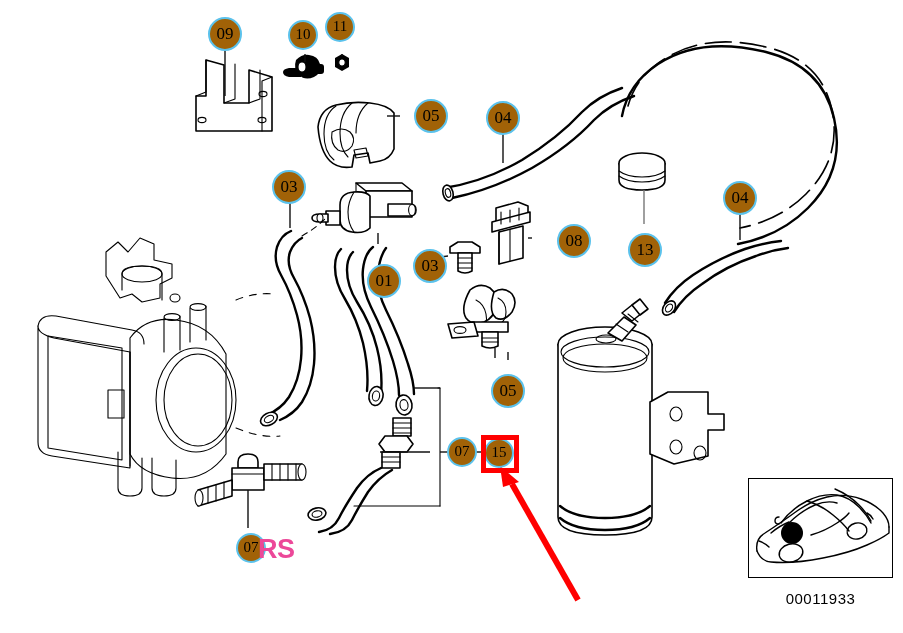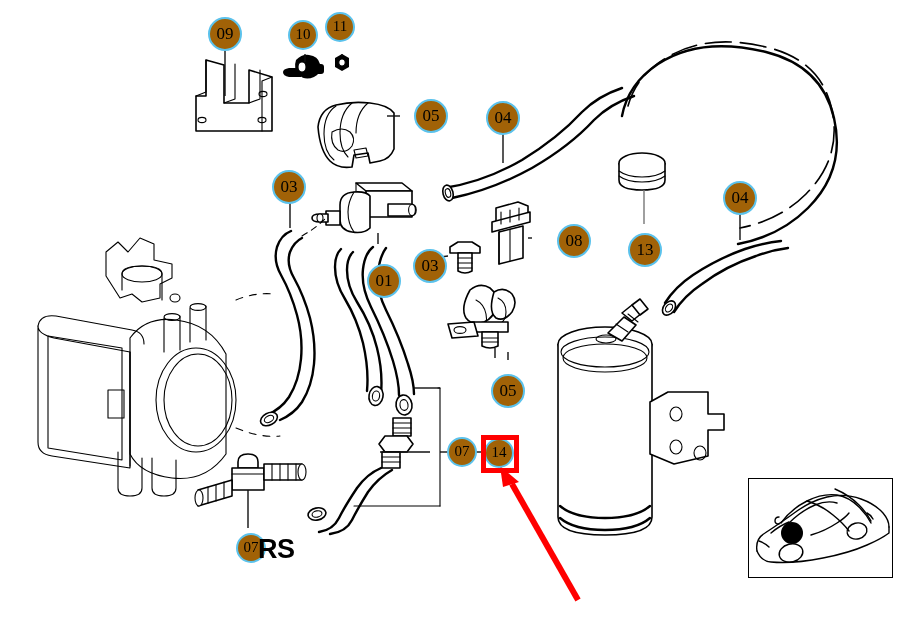--- a/index.html
+++ b/index.html
@@ -54,21 +54,21 @@
     border: 5px solid #FF0000;
     background: transparent;
     box-sizing: border-box;
     z-index: 60;
   }
   .rs-label {
     position: absolute;
     font-family: "Liberation Sans", sans-serif;
     font-weight: bold;
     font-size: 27px;
-    color: #000000;
+    color: #ec4899;
     letter-spacing: -0.5px;
     z-index: 45;
     user-select: none;
   }
   
   #inset {
     position: absolute;
     left: 748px;
     top: 478px;
     width: 145px;
@@ -347,21 +347,21 @@
   <div class="callout" style="left:723px; top:181px;">04</div>
 
   <div class="callout" style="left:272px; top:170px;">03</div>
   <div class="callout" style="left:367px; top:264px;">01</div>
   <div class="callout" style="left:413px; top:249px;">03</div>
   <div class="callout" style="left:557px; top:224px;">08</div>
   <div class="callout" style="left:628px; top:233px;">13</div>
   <div class="callout" style="left:491px; top:368px;margin-top:6px;">05</div>
 
   <div class="callout small" style="left:447px; top:437px;">07</div>
-  <div class="callout small" style="left:484px; top:438px;">14</div>
+  <div class="callout small" style="left:484px; top:438px;">15</div>
   <div class="callout small" style="left:236px; top:533px;">07</div>
 
   <div class="hl-box" style="left:481px; top:435px; width:38px; height:38px;"></div>
 
   <div class="rs-label" style="left:258px; top:534px;">RS</div>
 
   <div id="inset">
     <svg width="142" height="97" viewBox="0 0 142 97" xmlns="http://www.w3.org/2000/svg">
       <g fill="none" stroke="#000" stroke-width="1.4" stroke-linejoin="round" stroke-linecap="round">
 
@@ -381,14 +381,15 @@
 
         <path d="M30 38 q-4 0 -4 4 q0 3 4 3"></path>
         <path d="M10 62 q6 2 10 6"></path>
         <path d="M118 34 q4 2 6 6"></path>
       </g>
 
       <circle cx="43" cy="54" r="11" fill="#000"></circle>
     </svg>
   </div>
 
+  <div id="diagram-id">00011933</div>
 
 </div>
 
 </body></html>

